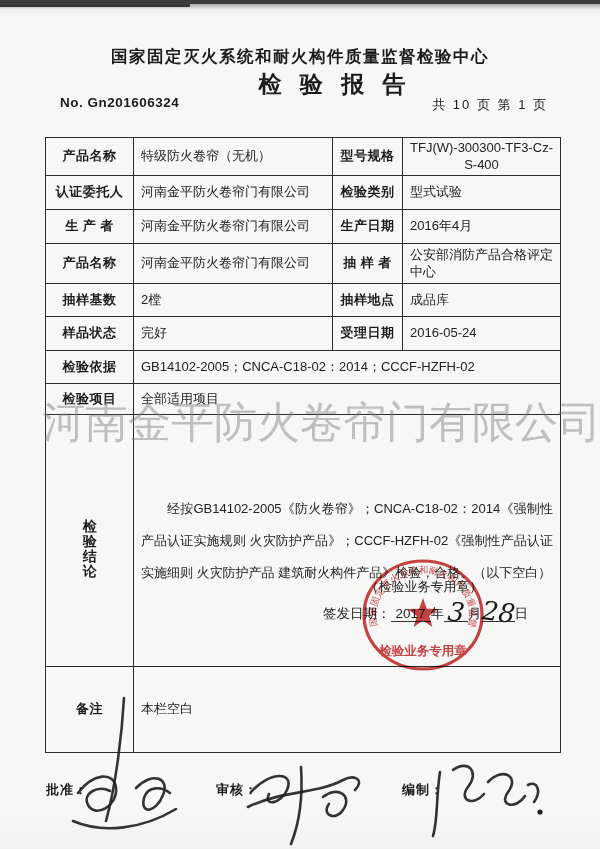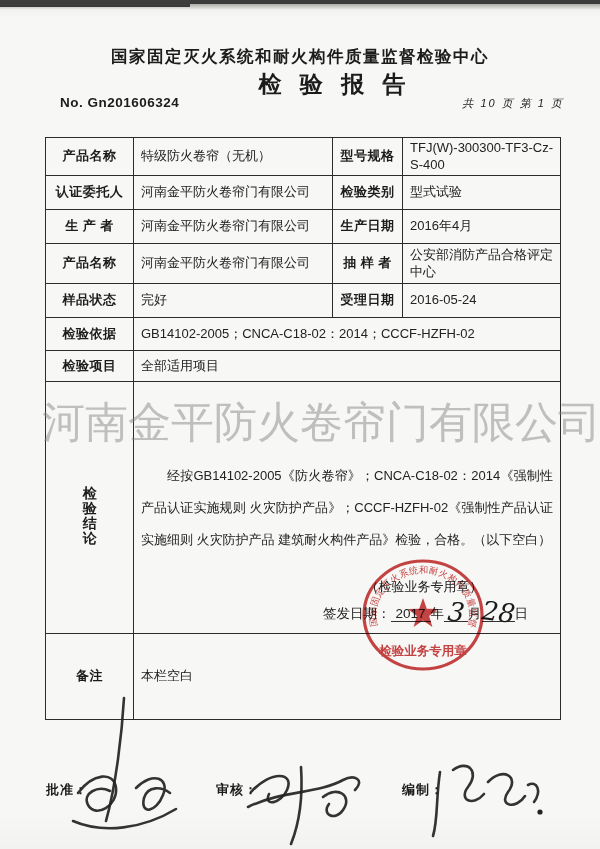--- a/index.html
+++ b/index.html
@@ -12,31 +12,31 @@
   }
   .scan-edge-top{position:absolute;top:0;left:0;width:100%;height:4px;background:#3c3c3c;}
   .scan-edge-top2{position:absolute;top:4px;left:0;width:100%;height:6px;background:linear-gradient(180deg,rgba(90,90,90,.45),rgba(90,90,90,0));}
   .scan-edge-corner{position:absolute;top:0;left:0;width:190px;height:7px;background:#2a2a2a;}
 
   .org-title{position:absolute;top:46px;left:0;width:100%;text-align:center;
     font-size:16.5px;font-weight:700;letter-spacing:1.5px;}
   .report-title{position:absolute;top:69px;left:0;width:100%;text-align:center;
     font-size:23px;font-weight:700;letter-spacing:6px;padding-left:35px;}
   .report-no{position:absolute;top:95px;left:60px;font-size:13.5px;font-weight:700;letter-spacing:.5px;}
-  .page-info{position:absolute;top:96px;right:36px;font-size:11px;letter-spacing:2px;font-style:italic;}
+  .page-info{position:absolute;top:96px;right:52px;font-size:13px;letter-spacing:2px;}
 
   table.report{
     position:absolute;left:45px;top:113px;width:515px;
     border-collapse:collapse;table-layout:fixed;z-index:1;margin-top:24px;
   }
   table.report td{border:1.6px solid #2b2b2b;padding:0 7px;vertical-align:middle;
     font-size:13px;line-height:1.25;overflow:hidden;}
   td.lbl{font-weight:700;text-align:center;padding:0 2px;font-size:13px;letter-spacing:.5px;}
   td.val{text-align:left;color:#222;}
-  td.val-sm{font-size:12px;word-break:break-all;line-height:1.3;}
+  td.val-sm{font-size:12px;word-break:break-all;line-height:1.3;text-align:center;}
   .rh1{height:38px}.rh2{height:34px}.rh3{height:34px}.rh4{height:40px}
   .rh5{height:33px}.rh6{height:34px}.rh7{height:34px}.rh8{height:33px}
   .rh9{height:31px}.rh10{height:252px}.rh11{height:86px}
   td.concl-lbl{text-align:center;}
   .v-label{display:inline-block;writing-mode:vertical-lr;text-orientation:upright;
     letter-spacing:15px;font-weight:700;font-size:14px;}
   td.concl-val{vertical-align:top;padding:8px 12px 0 12px;}
   .concl-text{font-size:13px;line-height:32px;text-indent:2em;text-align:justify;color:#222;}
   td.remark-val{vertical-align:top;padding-top:9px;}
 
@@ -99,20 +99,26 @@
       <td class="val">河南金平防火卷帘门有限公司</td>
       <td class="lbl">生产日期</td>
       <td class="val">2016年4月</td>
     </tr>
     <tr class="rh4">
       <td class="lbl">产品名称</td>
       <td class="val">河南金平防火卷帘门有限公司</td>
       <td class="lbl">抽 样 者</td>
       <td class="val">公安部消防产品合格评定中心</td>
     </tr>
+    <tr class="rh5">
+      <td class="lbl">抽样基数</td>
+      <td class="val">2樘</td>
+      <td class="lbl">抽样地点</td>
+      <td class="val">成品库</td>
+    </tr>
     <tr class="rh7">
       <td class="lbl">样品状态</td>
       <td class="val">完好</td>
       <td class="lbl">受理日期</td>
       <td class="val">2016-05-24</td>
     </tr>
     <tr class="rh8">
       <td class="lbl">检验依据</td>
       <td class="val" colspan="3">GB14102-2005；CNCA-C18-02：2014；CCCF-HZFH-02</td>
     </tr>

